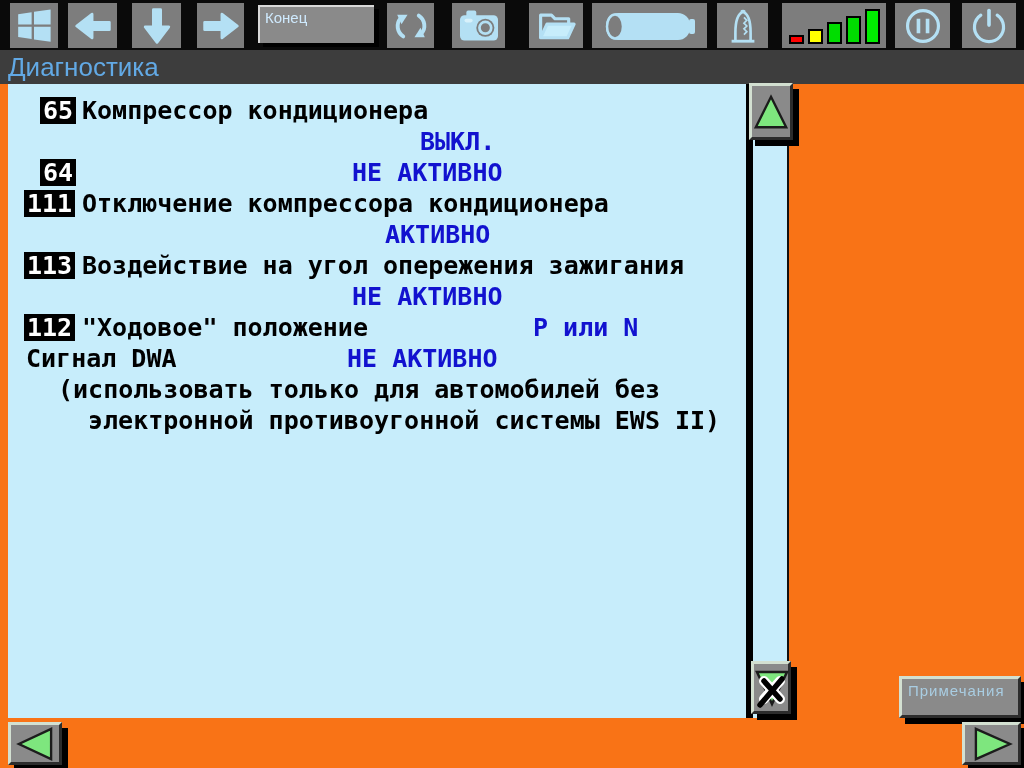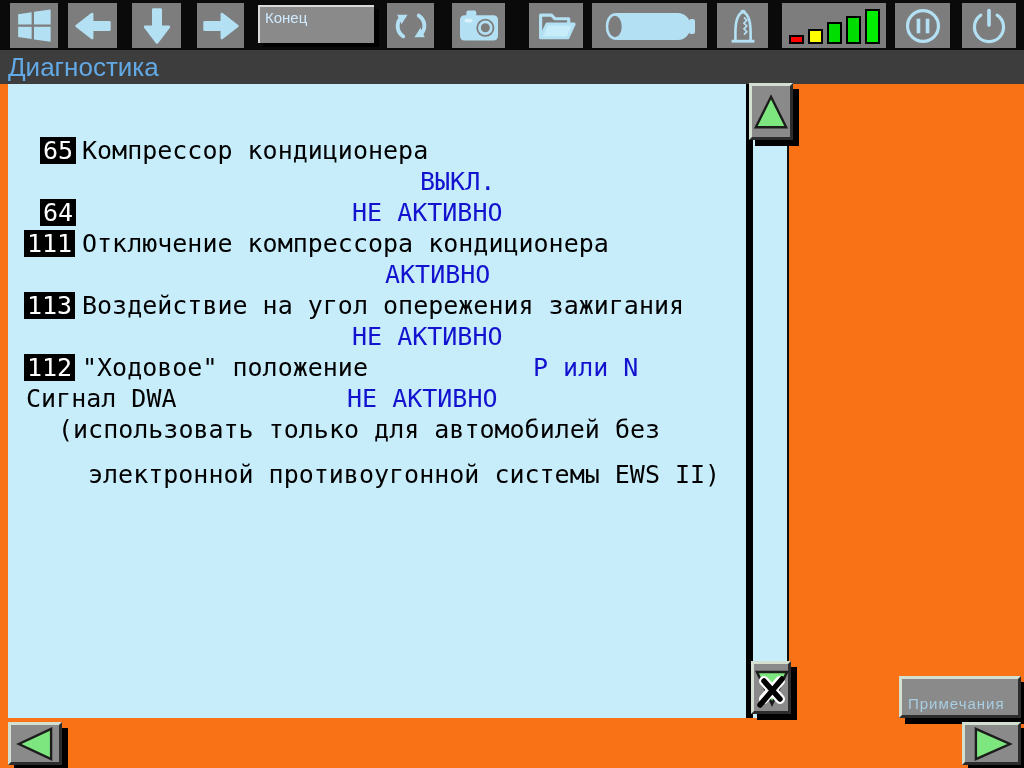--- a/index.html
+++ b/index.html
@@ -22,34 +22,34 @@
   #header .title{position:absolute;left:161px;top:2px;font-size:26px;color:#62a9e5;}
 
   
   #panel{position:absolute;left:8px;top:84px;width:738px;height:634px;background:#c7edfb;}
   #divider{position:absolute;left:746px;top:84px;width:7px;height:634px;background:#000;}
   #track{position:absolute;left:753px;top:84px;width:36px;height:634px;background:#c7edfb;
       border-right:2px solid #111;box-sizing:border-box;}
 
   .line{position:absolute;left:0;width:738px;height:28px;}
   .seg{position:absolute;top:0;font-family:"DejaVu Sans Mono","Liberation Mono",monospace;
-      font-weight:normal;font-size:25px;line-height:27px;white-space:pre;margin-top:40px;}
+      font-weight:bold;font-size:25px;line-height:27px;white-space:pre;}
   .seg.badge{background:#000;color:#fff;padding:0 3px;}
   .seg.label{color:#000;}
   .seg.value{color:#1212cf;}
 
   
   .raised{position:absolute;background:#8a8a8a;border:3px solid;
       border-color:#d3e0d1 #2c2c2c #2c2c2c #d3e0d1;
       box-shadow:6px 6px 0 #000;box-sizing:border-box;
       display:flex;align-items:center;justify-content:center;}
   #scrollup{left:749px;top:83px;width:44px;height:57px;}
   #scrolldown{left:751px;top:661px;width:40px;height:53px;}
   #notesbtn{left:899px;top:676px;width:122px;height:42px;justify-content:flex-start;
-      align-items:flex-end;}
+      align-items:flex-start;}
   #notesbtn span{font-size:15px;color:#a9cde2;padding:3px 6px;letter-spacing:1px;}
   #navleft{left:8px;top:722px;width:54px;height:43px;}
   #navright{left:962px;top:722px;width:59px;height:43px;}
   .xwrap{position:relative;width:36px;height:42px;}
   .xwrap svg{position:absolute;left:0;top:0;}
 
   
   #bars{display:flex;align-items:flex-end;gap:4px;height:36px;}
   #bars div{width:15px;border:2px solid #000;box-sizing:border-box;}
 </style>
@@ -201,21 +201,21 @@
         <span class="seg label" style="left: 74px;">"Ходовое" положение</span>
         <span class="seg value" style="left: 525px;">Р или N</span>
       </div>
       <div class="line" style="top: 261px;">
         <span class="seg label" style="left: 18px;">Сигнал DWA</span>
         <span class="seg value" style="left: 339px;">НЕ АКТИВНО</span>
       </div>
       <div class="line" style="top: 292px;">
         <span class="seg label" style="left: 50px;">(использовать только для автомобилей без</span>
       </div>
-      <div class="line" style="top: 337px; text-align: center;">
+      <div class="line" style="top: 323px; text-align: center;">
         <span class="seg label" style="left: 80px;">электронной противоугонной системы EWS II)</span>
       </div>
     </div>
   <div id="divider"></div>
   <div id="track"></div>
 
   <div class="raised" id="scrollup">
     <svg width="38" height="42" viewBox="0 0 40 44">
       <polygon points="20,6 36,38 4,38" fill="#7ee67e" stroke="#1c1c1c" stroke-width="2.5"></polygon>
     </svg>

